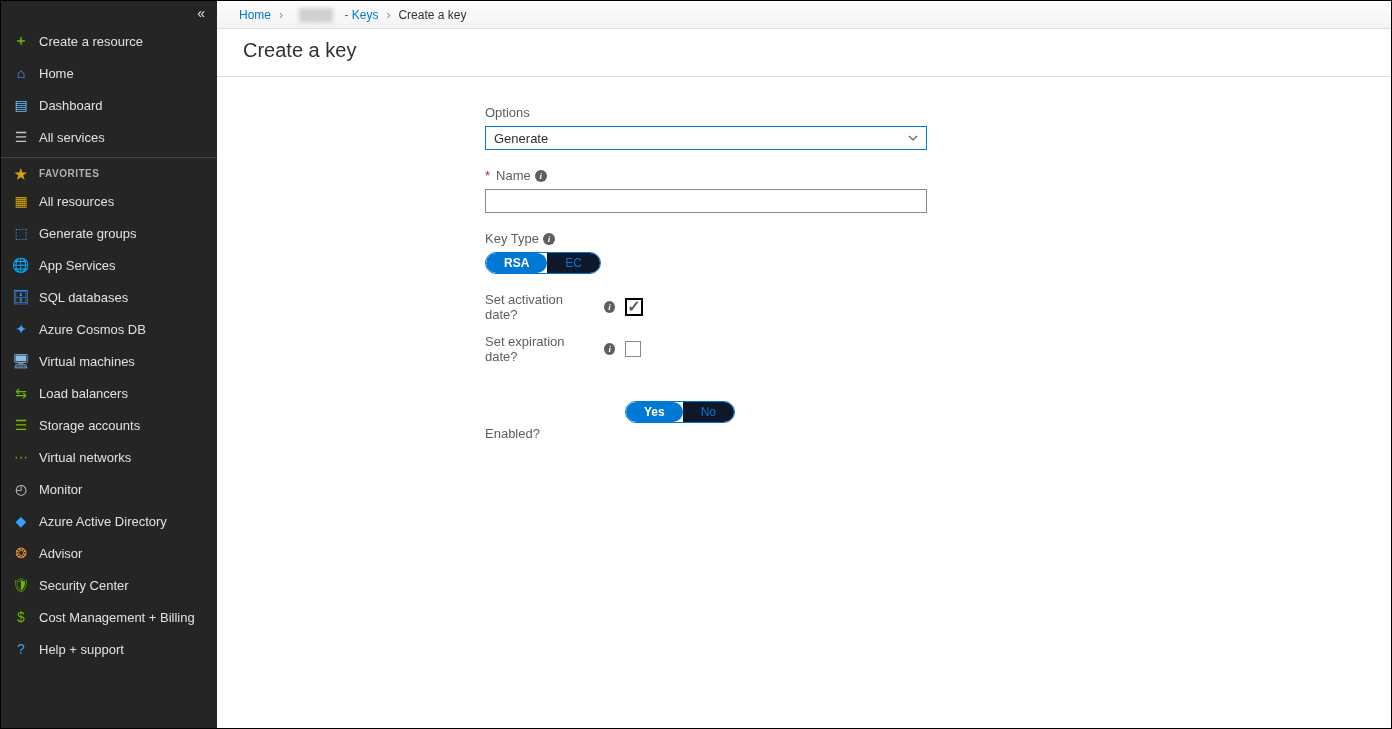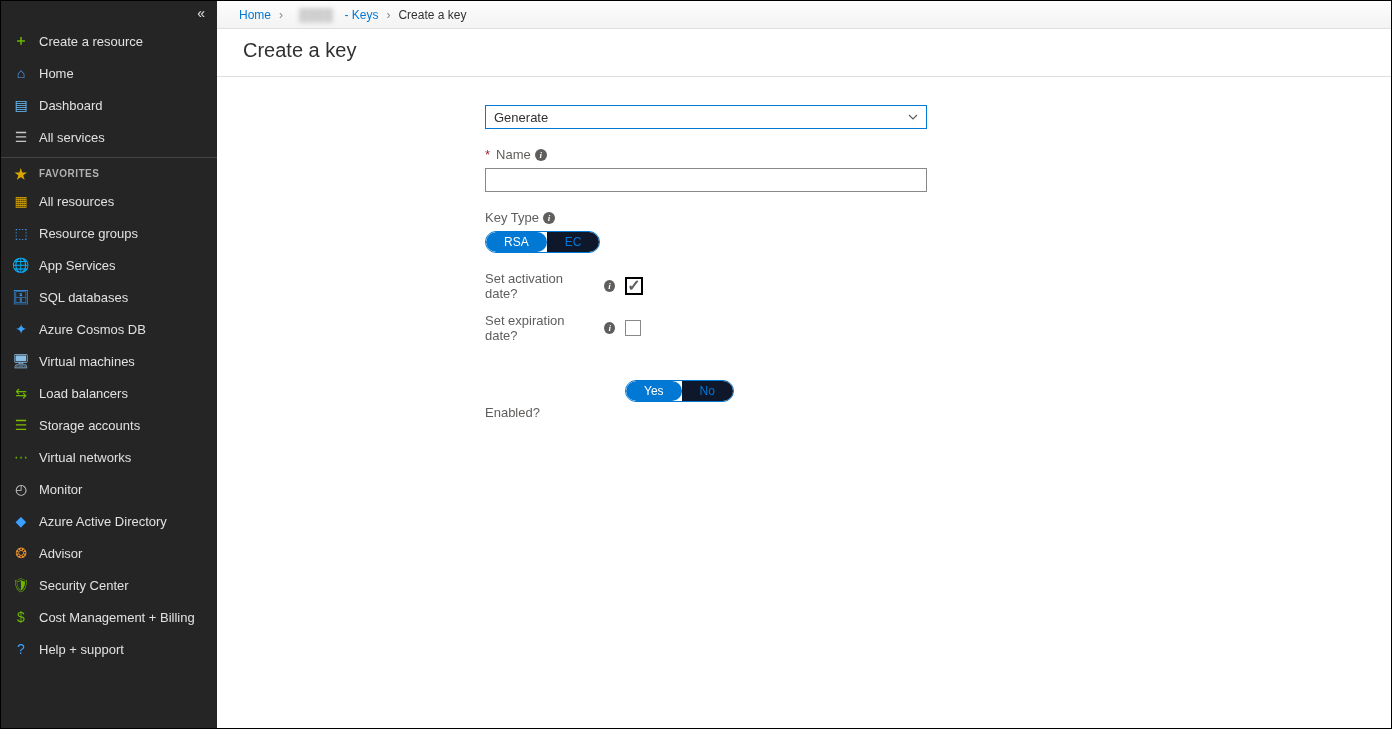--- a/index.html
+++ b/index.html
@@ -154,20 +154,21 @@
     background: #0f172a;
     display: flex;
     align-items: center;
     cursor: pointer;
     border: none;
   }
   .pill.selected {
     background: #0078d4;
     color: #fff;
     border-radius: 999px;
+    font-weight: bold;
   }
 
   .checkbox-row {
     display: flex;
     align-items: center;
     gap: 10px;
     font-size: 13px;
     color: #605e5c;
     margin-bottom: 12px;
   }
@@ -229,21 +230,21 @@
       <span class="side-icon">★</span>
       <span>FAVORITES</span>
     </div>
 
     <div class="side-item">
       <span class="side-icon" style="color:#d9a500">▦</span>
       <span>All resources</span>
     </div>
     <div class="side-item">
       <span class="side-icon" style="color:#3aa0ff">⬚</span>
-      <span>Resource groups</span>
+      <span>Generate groups</span>
     </div>
     <div class="side-item">
       <span class="side-icon" style="color:#3aa0ff">🌐</span>
       <span>App Services</span>
     </div>
     <div class="side-item">
       <span class="side-icon" style="color:#3aa0ff">🗄</span>
       <span>SQL databases</span>
     </div>
     <div class="side-item">
@@ -303,20 +304,21 @@
       <span class="crumb-sep">›</span>
       <span class="crumb-current">Create a key</span>
     </div>
 
     <div class="page-title">Create a key</div>
     <div class="title-divider"></div>
 
     <div class="form-area">
 
       <div class="form-field">
+        <div class="form-label">Options</div>
         <div class="select-box">
           <span>Generate</span>
           <span>
             <svg class="chevron-down" viewBox="0 0 10 10">
                 <path d="M1 3 L5 7 L9 3" fill="none" stroke="#605e5c" stroke-width="1.2"></path>
               </svg>
           </span>
         </div>
       </div>
 

